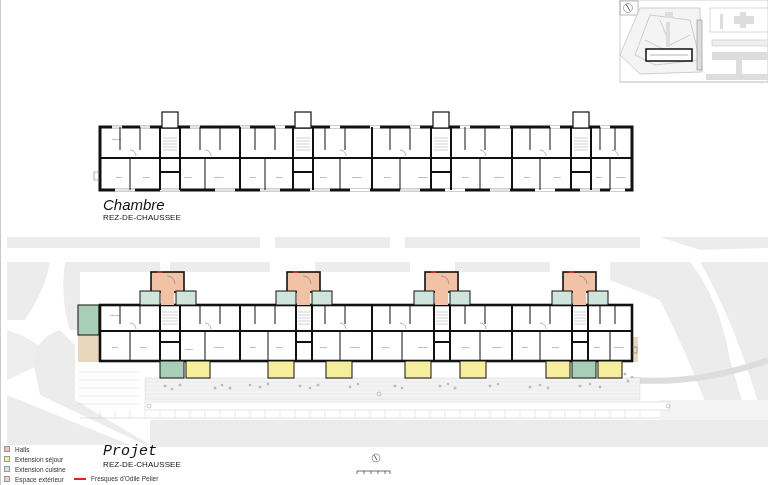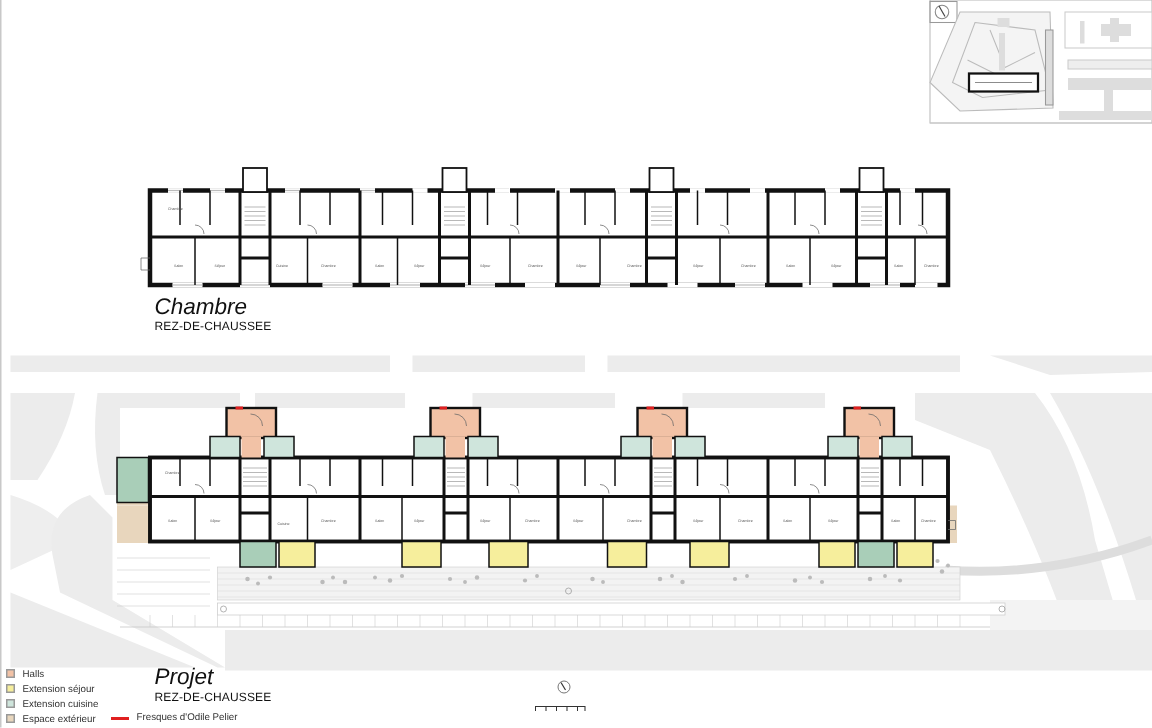--- a/index.html
+++ b/index.html
@@ -395,21 +395,21 @@
     <line x1="374" y1="455" x2="377" y2="460" stroke="#333" stroke-width="0.8"></line>
   </g>
   <g stroke="#333" stroke-width="0.7" fill="none">
     <path d="M357,474 v-3 h7 v3 M364,471 h7 v3 M371,471 h7 v3 M378,471 h7 v3 M385,471 h5 v3"></path>
   </g>
 </svg>
 
 <div class="title" style="left:103px;top:196px;">Chambre</div>
 <div class="subtitle" style="left:103px;top:213px;">REZ-DE-CHAUSSEE</div>
 
-<div class="title" style="left:103px;top:443px;">Projet</div>
+<div class="title" style="left:103px;top:443px;font-family:Liberation Mono, monospace;">Projet</div>
 <div class="subtitle" style="left:103px;top:460px;">REZ-DE-CHAUSSEE</div>
 
 <div class="legend">
   <div class="legend-row">
     <span class="sw" style="background:#f2c2a6"></span>
     <span>Halls</span>
   </div>
   <div class="legend-row">
     <span class="sw" style="background:#f6ee9c"></span>
     <span>Extension séjour</span>

